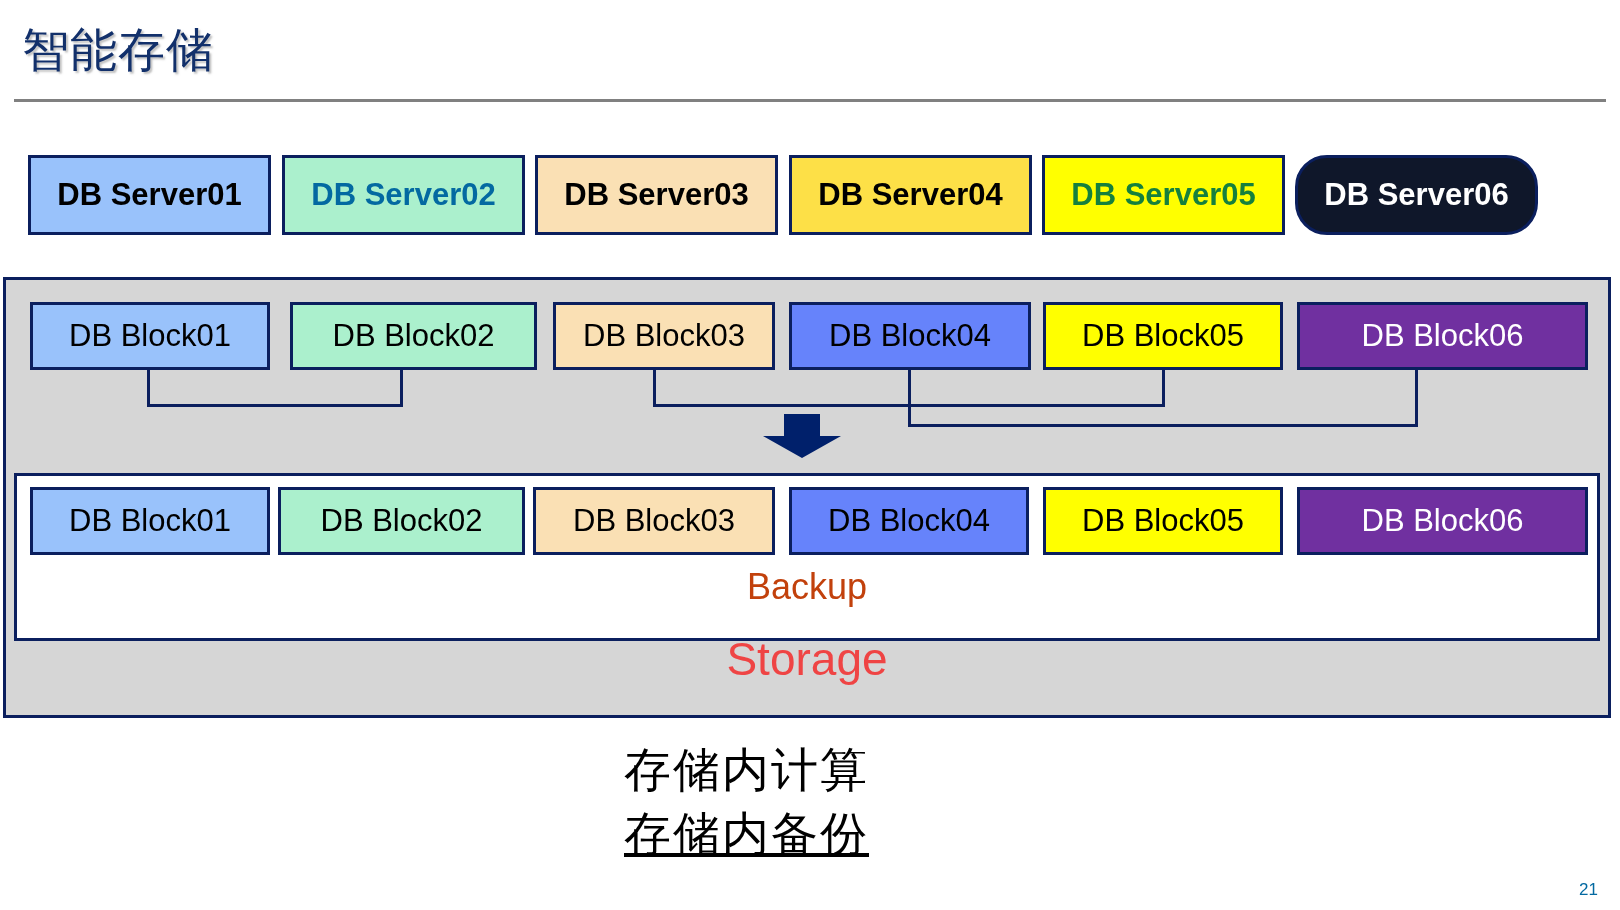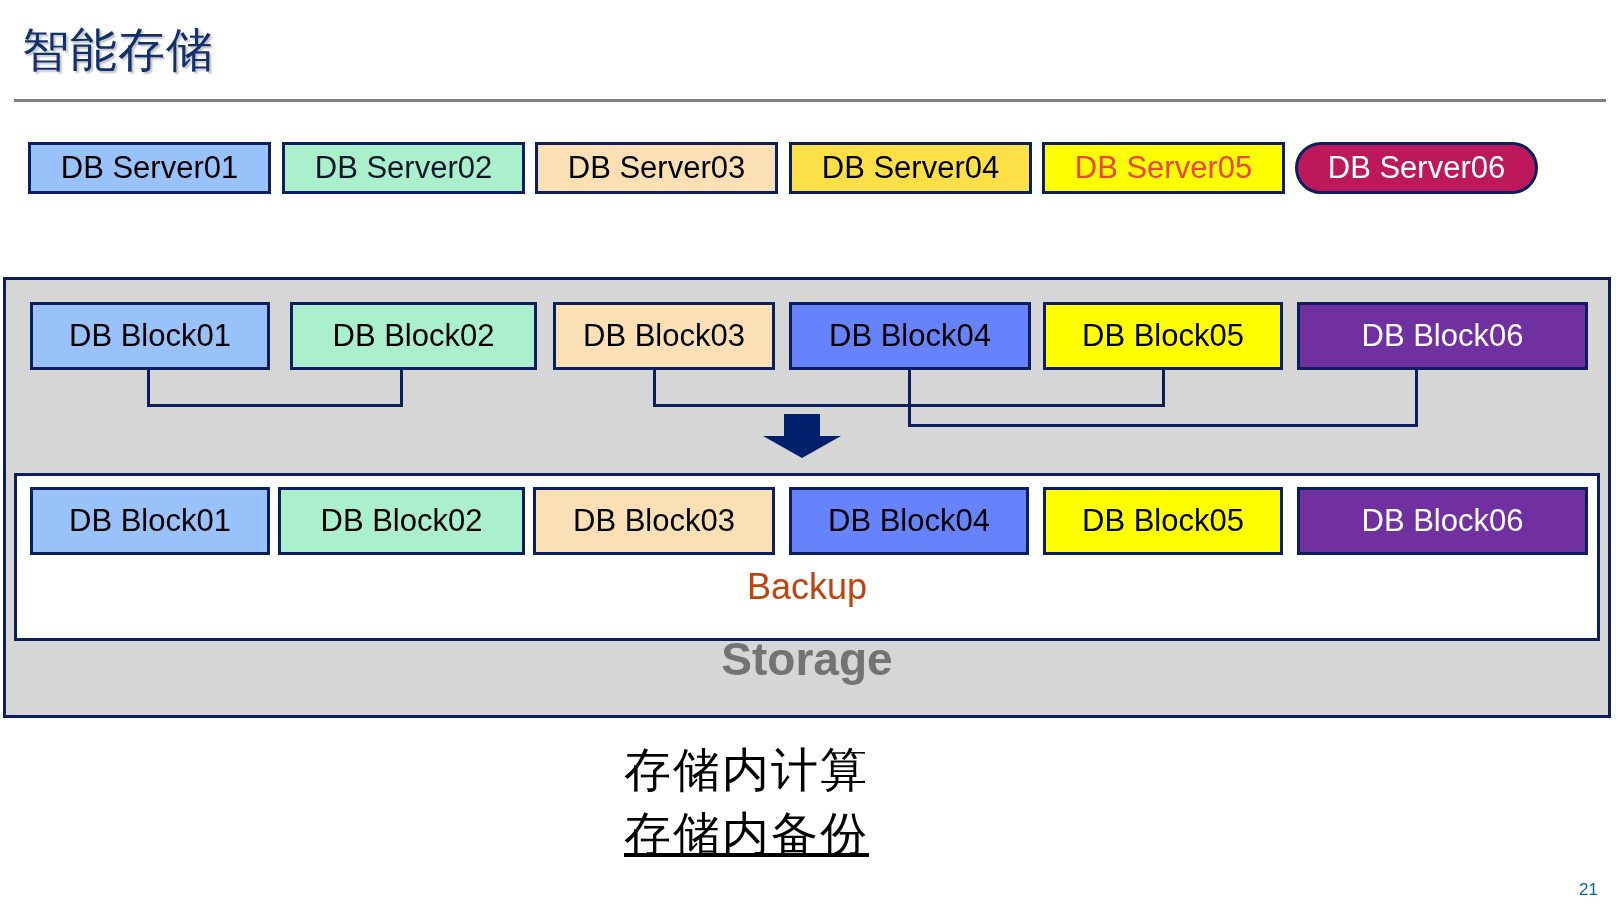--- a/index.html
+++ b/index.html
@@ -45,21 +45,21 @@
     display: flex;
     align-items: center;
     justify-content: center;
     font-size: 31px;
     color: #000000;
     white-space: nowrap;
     letter-spacing: 0px;
   }
 
   
-  .server-row .node { top: 142px; height: 52px; }
+  .server-row .node { top: 155px; height: 80px; font-weight: bold; }
 
   
   #storage-container {
     position: absolute;
     left: 3px;
     top: 277px;
     width: 1608px;
     height: 441px;
     box-sizing: border-box;
     border: 3px solid #0b1f5e;
@@ -107,22 +107,22 @@
     color: #c2410c;
   }
 
   #storage-label {
     position: absolute;
     left: 3px;
     top: 632px;
     width: 1608px;
     text-align: center;
     font-size: 46px;
-    font-weight: bold;
-    color: #737373;
+    font-weight: normal;
+    color: #ef4444;
   }
 
   
   .caption-line {
     position: absolute;
     width: 1493px;
     text-align: center;
     font-size: 47px;
     line-height: 56px;
     color: #000000;
@@ -140,25 +140,25 @@
   }
 </style>
 </head>
 <body>
 
 <div id="slide-title">智能存储</div>
 <div id="title-rule"></div>
 
 <div class="server-row">
   <div class="node" style="left:28px;width:243px;background:#99c2fb;color:#000000;">DB Server01</div>
-  <div class="node" style="left:282px;width:243px;background:#abf0cd;color:#0f172a;">DB Server02</div>
+  <div class="node" style="left:282px;width:243px;background:#abf0cd;color:#0369a1;">DB Server02</div>
   <div class="node" style="left:535px;width:243px;background:#fae0b4;color:#000000;">DB Server03</div>
   <div class="node" style="left:789px;width:243px;background:#fde047;color:#000000;">DB Server04</div>
-  <div class="node" style="left:1042px;width:243px;background:#ffff00;color:#ef4444;">DB Server05</div>
-  <div class="node" style="left:1295px;width:243px;background:#be185d;color:#ffffff;border-radius:32px;">DB Server06</div>
+  <div class="node" style="left:1042px;width:243px;background:#ffff00;color:#15803d;">DB Server05</div>
+  <div class="node" style="left:1295px;width:243px;background:#0f172a;color:#ffffff;border-radius:32px;">DB Server06</div>
 </div>
 
 <div id="storage-container"></div>
 
 <div class="block-row-top">
   <div class="node" style="left:30px;width:240px;background:#99c2fb;color:#000000;">DB Block01</div>
   <div class="node" style="left:290px;width:247px;background:#abf0cd;color:#000000;">DB Block02</div>
   <div class="node" style="left:553px;width:222px;background:#fae0b4;color:#000000;">DB Block03</div>
   <div class="node" style="left:789px;width:242px;background:#6683fb;color:#000000;">DB Block04</div>
   <div class="node" style="left:1043px;width:240px;background:#ffff00;color:#000000;">DB Block05</div>

